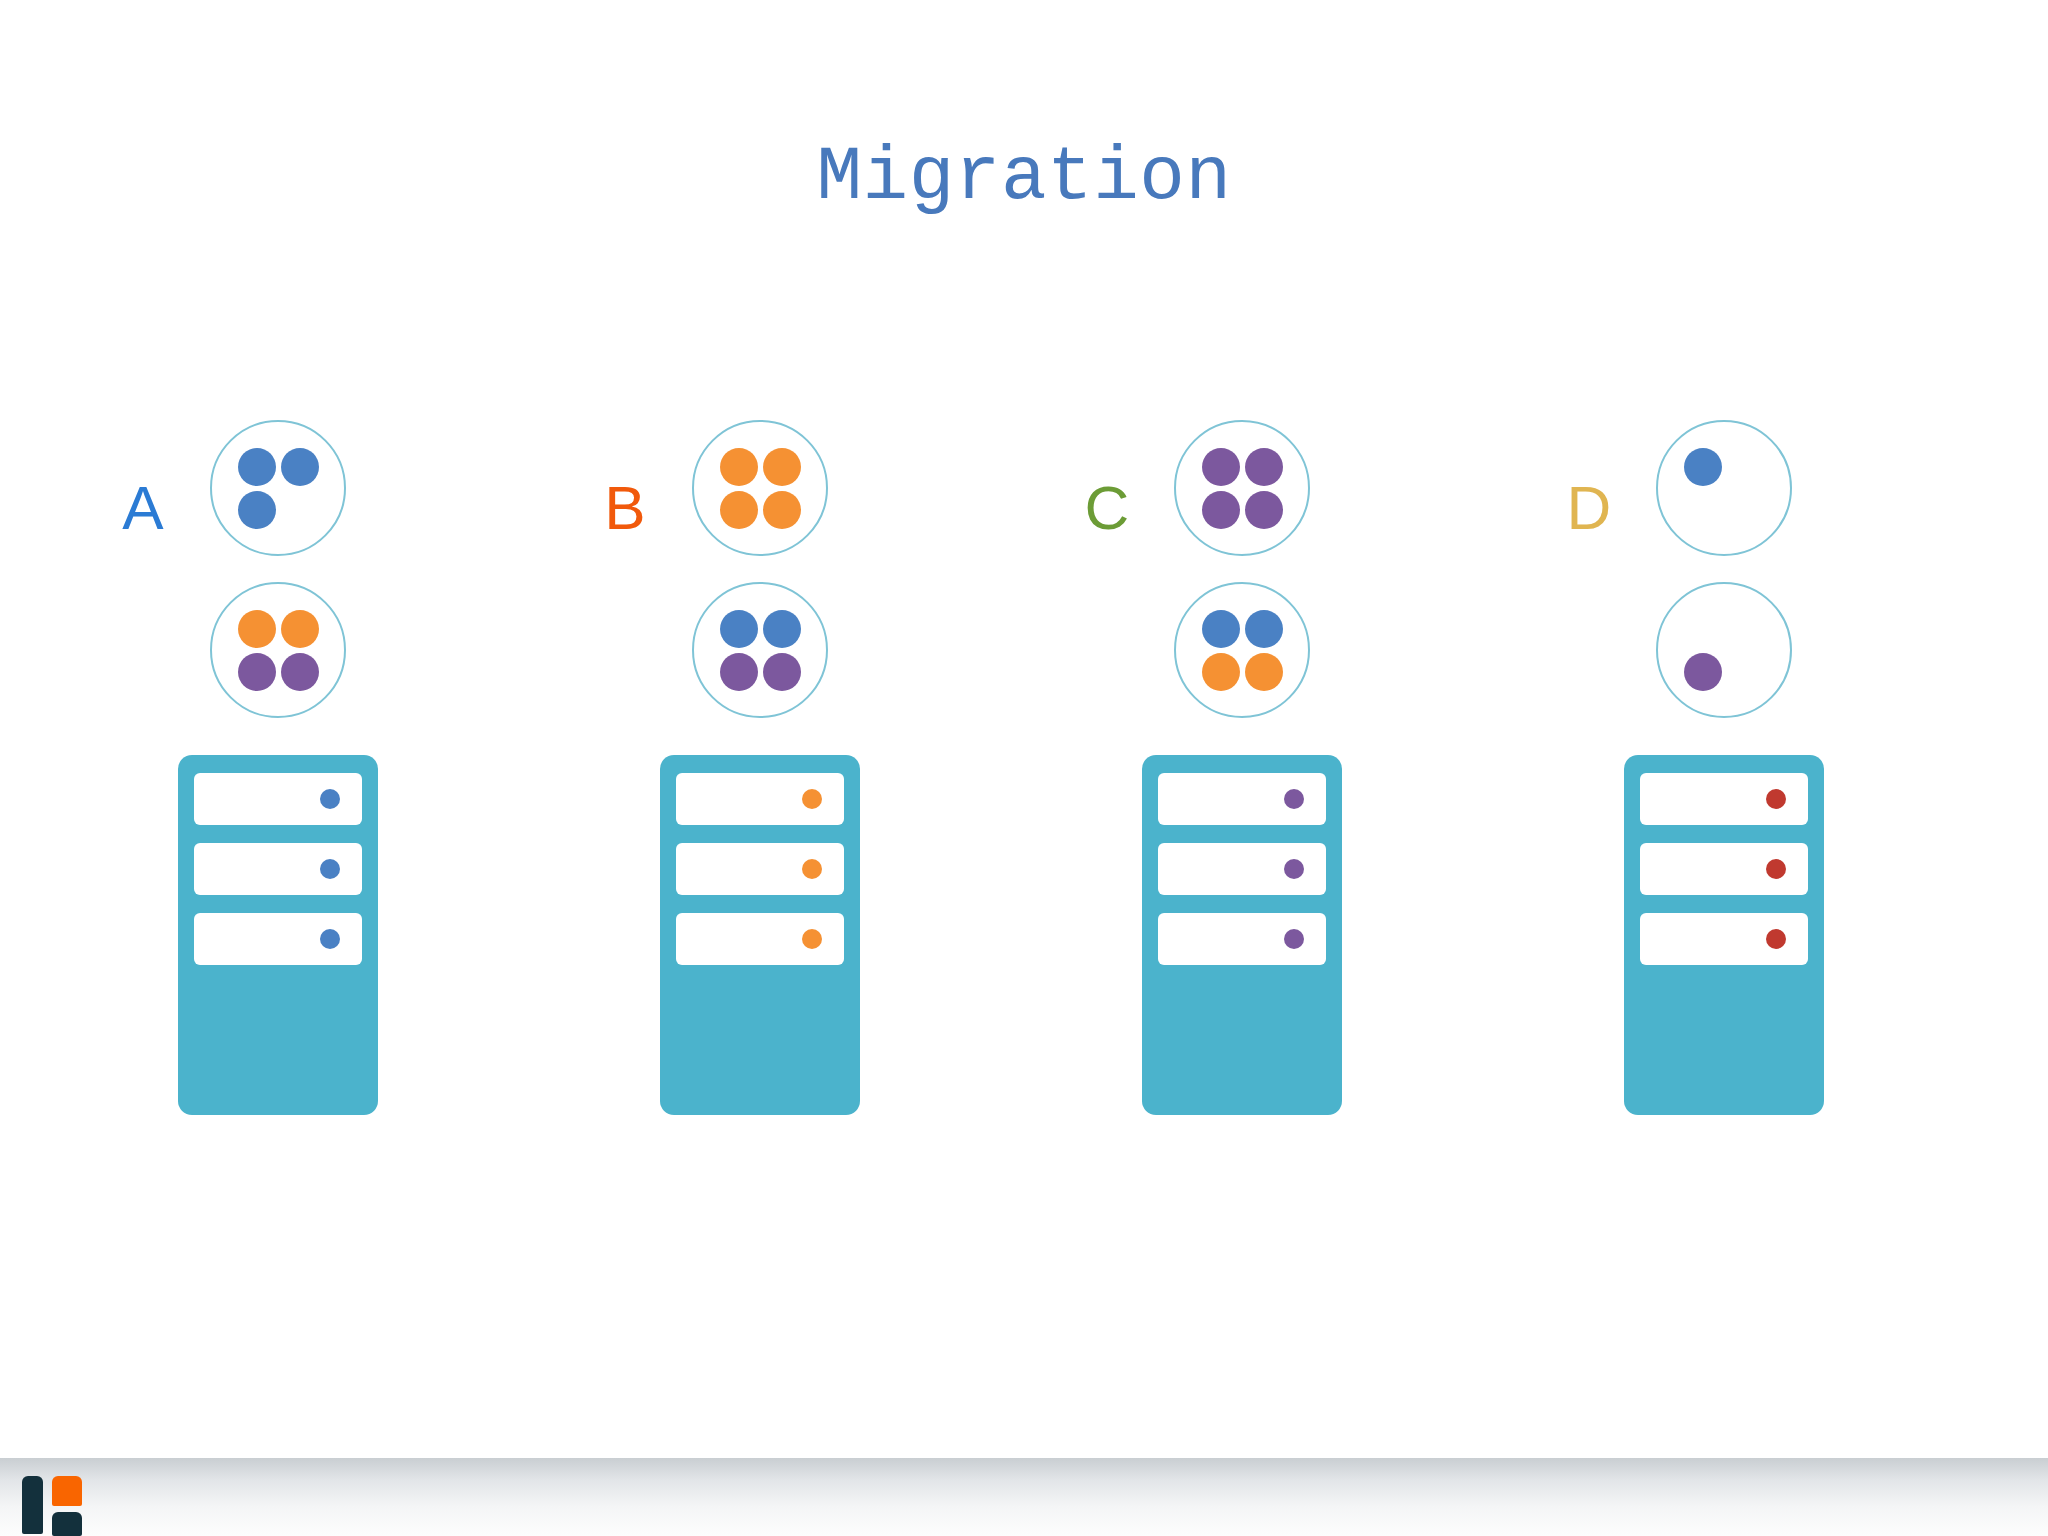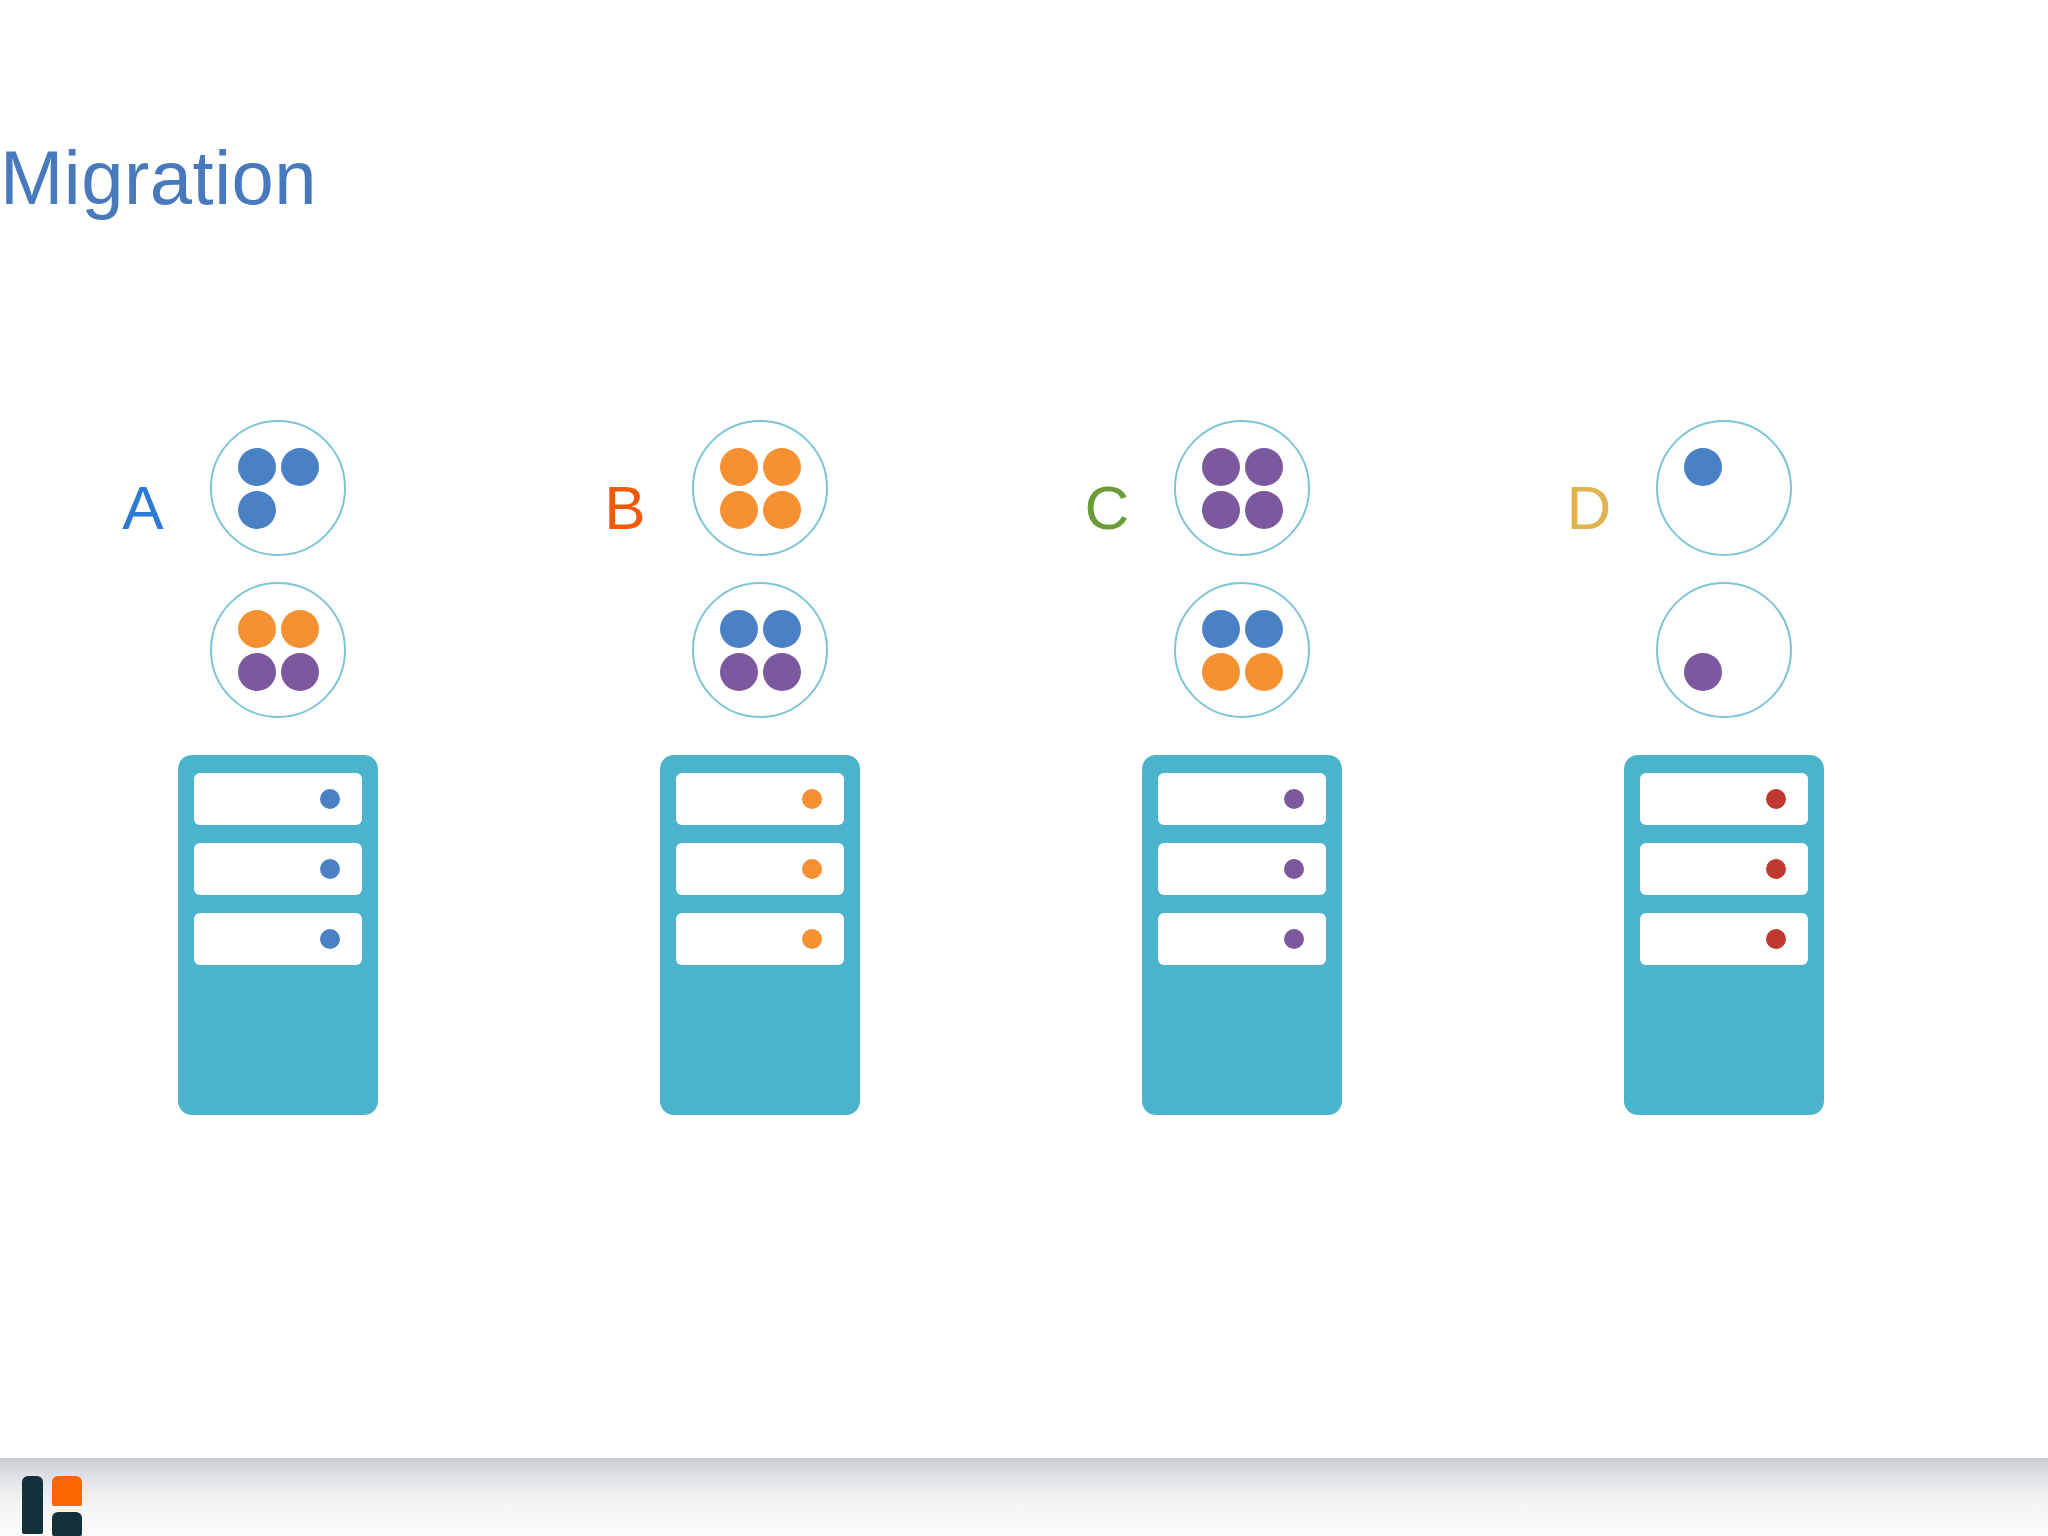--- a/index.html
+++ b/index.html
@@ -14,26 +14,27 @@
     overflow: hidden;
     position: relative;
   }
 
   
   .slide-title {
     position: absolute;
     top: 140px;
     left: 0;
     width: 2048px;
-    text-align: left;
+    text-align: center;
     font-size: 76px;
     font-weight: 400;
     color: #4879BC;
     letter-spacing: 0.5px;
     line-height: 1;
+    font-family: Liberation Mono, monospace;
   }
 
   
   .columns {
     position: absolute;
     top: 420px;
     left: 0;
     width: 2048px;
     height: 740px;
     display: flex;

